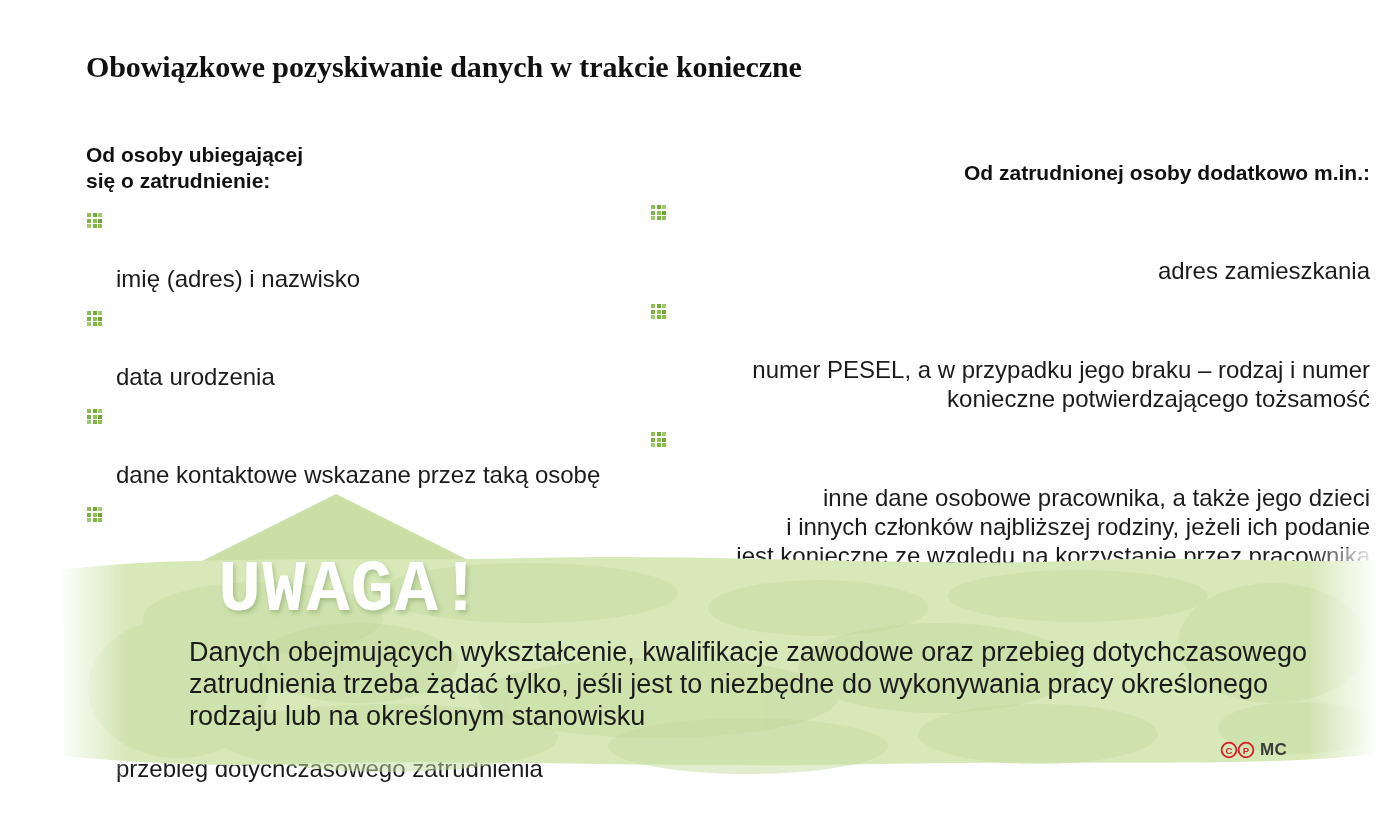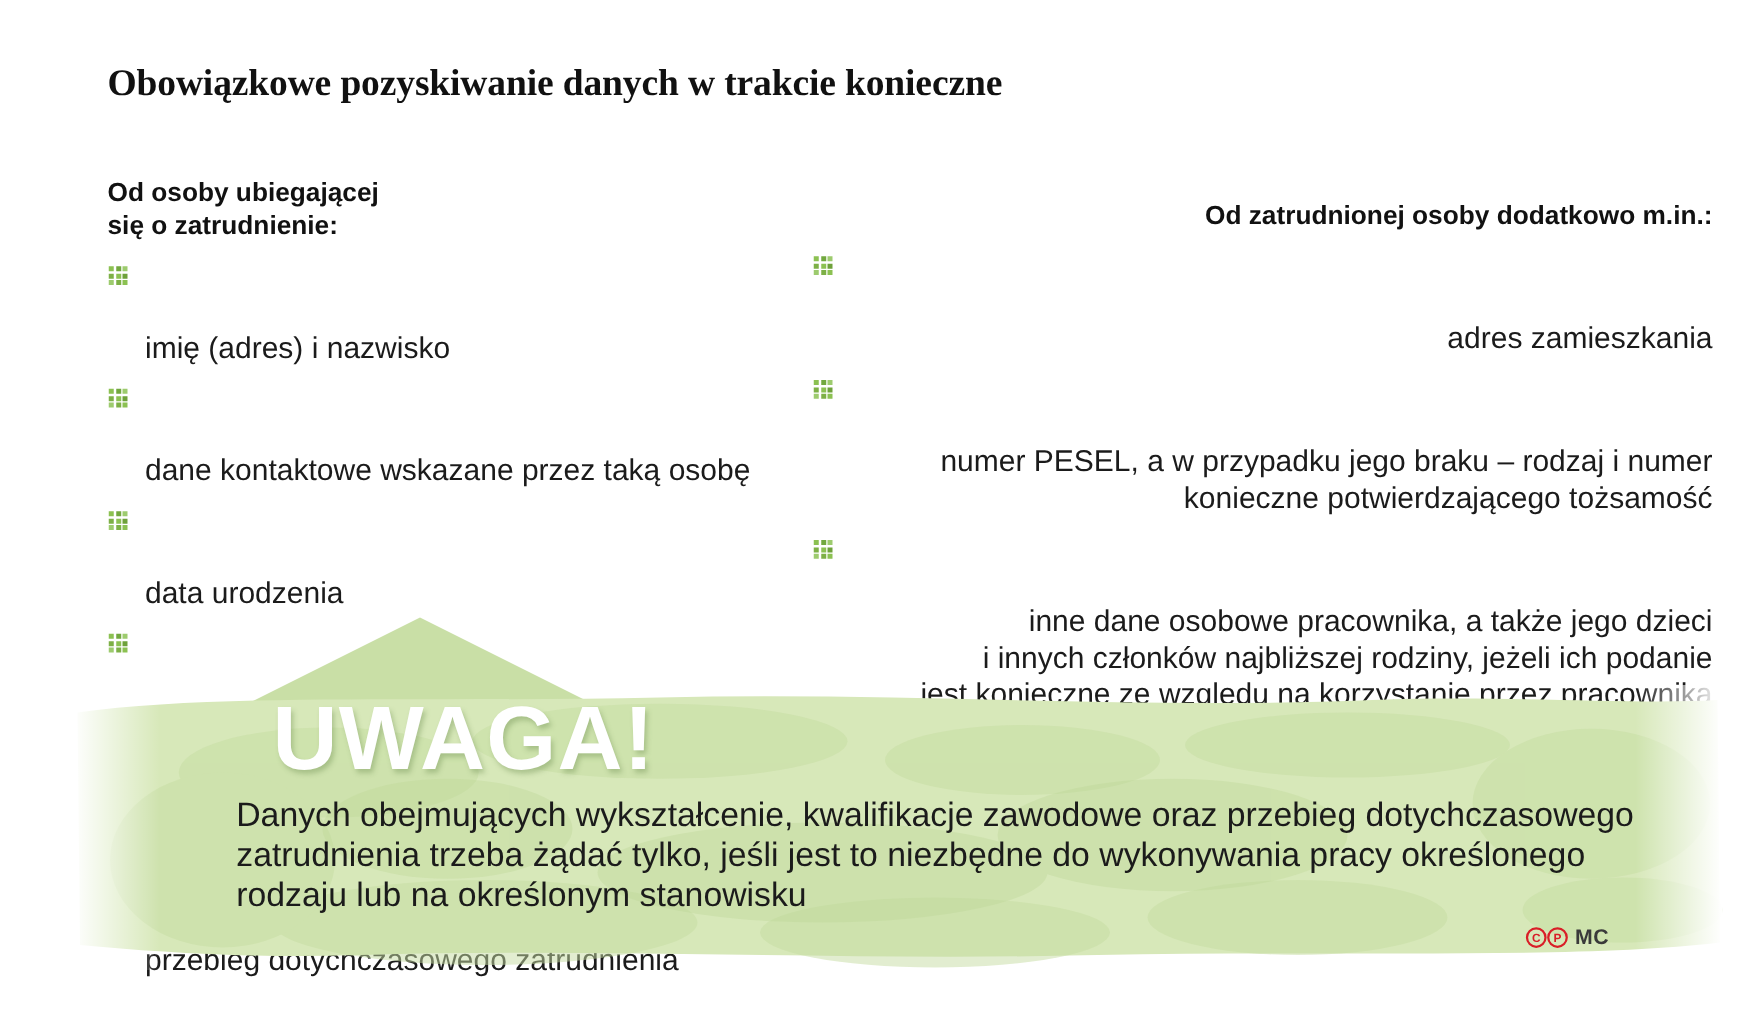--- a/index.html
+++ b/index.html
@@ -105,21 +105,21 @@
   .banner-svg {
     position: absolute;
     inset: 0;
     width: 100%;
     height: 100%;
   }
   .uwaga {
     position: absolute;
     left: 160px;
     top: 4px;
-    font-family: Liberation Sans, sans-serif;
+    font-family: Liberation Mono, monospace;
     font-weight: bold;
     font-size: 72px;
     line-height: 78px;
     letter-spacing: 1px;
     color: #ffffff;
     text-shadow: 2px 3px 4px rgba(120,150,90,0.45);
   }
   .note-text {
     position: absolute;
     left: 131px;
@@ -161,27 +161,27 @@
     <li>
       <span class="sq-bullet">
         <i></i><i></i><i></i><i></i><i></i><i></i><i></i><i></i><i></i>
       </span>
       <span>imię (adres) i nazwisko</span>
     </li>
     <li>
       <span class="sq-bullet">
         <i></i><i></i><i></i><i></i><i></i><i></i><i></i><i></i><i></i>
       </span>
+      <span>data urodzenia</span>
+    </li>
+    <li>
+      <span class="sq-bullet">
+        <i></i><i></i><i></i><i></i><i></i><i></i><i></i><i></i><i></i>
+      </span>
       <span>dane kontaktowe wskazane przez taką osobę</span>
-    </li>
-    <li>
-      <span class="sq-bullet">
-        <i></i><i></i><i></i><i></i><i></i><i></i><i></i><i></i><i></i>
-      </span>
-      <span>data urodzenia</span>
     </li>
     <li>
       <span class="sq-bullet">
         <i></i><i></i><i></i><i></i><i></i><i></i><i></i><i></i><i></i>
       </span>
       <span>wykształcenie</span>
     </li>
     <li>
       <span class="sq-bullet">
         <i></i><i></i><i></i><i></i><i></i><i></i><i></i><i></i><i></i>

